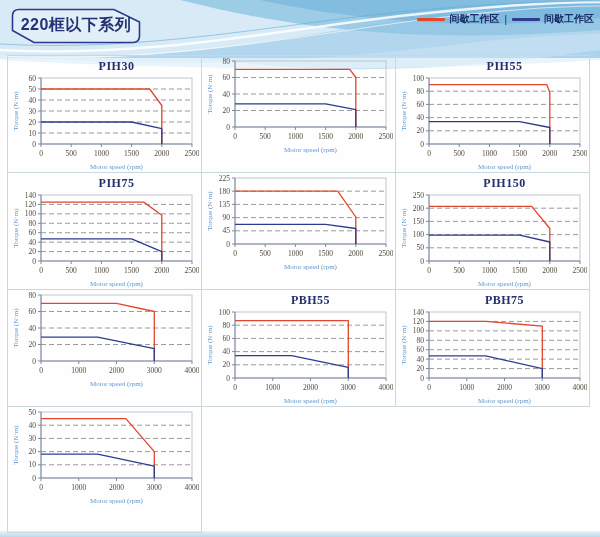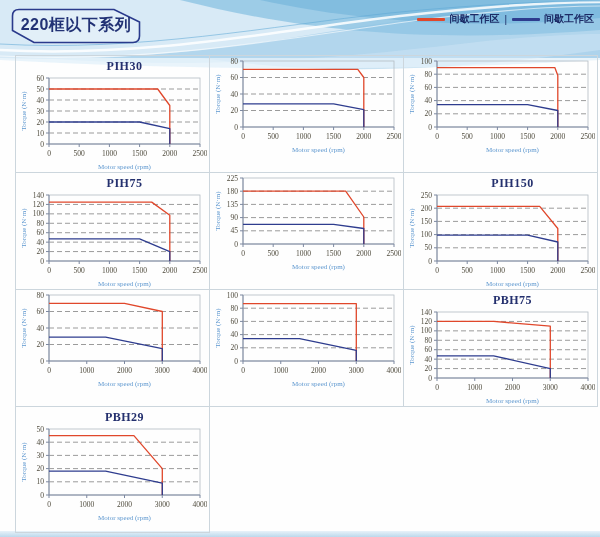--- a/index.html
+++ b/index.html
@@ -20,21 +20,21 @@
     font-size:16px;font-weight:bold;color:#223275;letter-spacing:0.5px;
   }
   .legend{
     position:absolute;top:12px;right:6px;z-index:3;
     display:flex;align-items:center;gap:4px;
     font-size:10px;font-weight:bold;color:#1c2b66;
   }
   .legend .swatch{display:inline-block;width:28px;height:3px;border-radius:1px;}
   .legend .sep{color:#1c2b66;font-weight:normal;padding:0 1px;}
   
-  .grid{position:absolute;left:7px;top:55px;z-index:2;margin-left:8px;}
+  .grid{position:absolute;left:7px;top:55px;z-index:2;}
   .grid-row{display:flex;}
   .cell{
     width:193px;border:1px solid #ccd6dd;background:transparent;
     margin-left:-1px;margin-top:-1px;box-sizing:content-box;
     padding:0;position:relative;
   }
   .grid-row:first-child .cell{margin-top:0;}
   .cell:first-child{margin-left:0;}
   .row-h{height:116px;}
   .row-h4{height:125px;}
@@ -158,20 +158,21 @@
           <text x="25" y="24" text-anchor="end" class="tick">60</text>
           <line x1="27" y1="5" x2="30" y2="5" stroke="#7c88a0" stroke-width="1"></line>
           <text x="25" y="7.5" text-anchor="end" class="tick">80</text>
           <polyline points="30.0,13.3 144.8,13.3 150.8,21.5 150.8,71.0" fill="none" stroke="#e0472b" stroke-width="1.3" stroke-linejoin="round"></polyline>
           <polyline points="30.0,47.9 120.6,47.9 150.8,53.7 150.8,71.0" fill="none" stroke="#2e3c8e" stroke-width="1.3" stroke-linejoin="round"></polyline>
           <text x="105.5" y="96" text-anchor="middle" class="axis-label">Motor speed (rpm)</text>
           <text x="7" y="38" text-anchor="middle" class="axis-label" transform="rotate(-90 7 38)">Torque (N·m)</text>
         </svg>
     </div>
     <div class="cell row-h">
+      <div class="chart-title">PIH55</div>
       <svg class="chart-svg" width="188" height="98">
           <line x1="30" y1="57.800000000000004" x2="181" y2="57.800000000000004" stroke="#909090" stroke-width="0.9" stroke-dasharray="5,3"></line>
           <line x1="30" y1="44.6" x2="181" y2="44.6" stroke="#909090" stroke-width="0.9" stroke-dasharray="5,3"></line>
           <line x1="30" y1="31.400000000000002" x2="181" y2="31.400000000000002" stroke="#909090" stroke-width="0.9" stroke-dasharray="5,3"></line>
           <line x1="30" y1="18.199999999999996" x2="181" y2="18.199999999999996" stroke="#909090" stroke-width="0.9" stroke-dasharray="5,3"></line>
           <rect x="30" y="5" width="151" height="66" fill="none" stroke="#b3bcc4" stroke-width="0.8"></rect>
           <line x1="30" y1="5" x2="30" y2="71" stroke="#7c88a0" stroke-width="1"></line>
           <line x1="30" y1="71" x2="181" y2="71" stroke="#7c88a0" stroke-width="1"></line>
           <line x1="30" y1="71" x2="30" y2="74" stroke="#7c88a0" stroke-width="1"></line>
           <text x="30" y="83" text-anchor="middle" class="tick">0</text>
@@ -360,20 +361,21 @@
           <text x="25" y="24" text-anchor="end" class="tick">60</text>
           <line x1="27" y1="5" x2="30" y2="5" stroke="#7c88a0" stroke-width="1"></line>
           <text x="25" y="7.5" text-anchor="end" class="tick">80</text>
           <polyline points="30.0,13.3 105.5,13.3 143.3,21.5 143.3,71.0" fill="none" stroke="#e0472b" stroke-width="1.3" stroke-linejoin="round"></polyline>
           <polyline points="30.0,47.1 86.6,47.1 143.3,58.6 143.3,71.0" fill="none" stroke="#2e3c8e" stroke-width="1.3" stroke-linejoin="round"></polyline>
           <text x="105.5" y="96" text-anchor="middle" class="axis-label">Motor speed (rpm)</text>
           <text x="7" y="38" text-anchor="middle" class="axis-label" transform="rotate(-90 7 38)">Torque (N·m)</text>
         </svg>
     </div>
     <div class="cell row-h">
+      <div class="chart-title">PBH55</div>
       <svg class="chart-svg" width="188" height="98">
           <line x1="30" y1="57.800000000000004" x2="181" y2="57.800000000000004" stroke="#909090" stroke-width="0.9" stroke-dasharray="5,3"></line>
           <line x1="30" y1="44.6" x2="181" y2="44.6" stroke="#909090" stroke-width="0.9" stroke-dasharray="5,3"></line>
           <line x1="30" y1="31.400000000000002" x2="181" y2="31.400000000000002" stroke="#909090" stroke-width="0.9" stroke-dasharray="5,3"></line>
           <line x1="30" y1="18.199999999999996" x2="181" y2="18.199999999999996" stroke="#909090" stroke-width="0.9" stroke-dasharray="5,3"></line>
           <rect x="30" y="5" width="151" height="66" fill="none" stroke="#b3bcc4" stroke-width="0.8"></rect>
           <line x1="30" y1="5" x2="30" y2="71" stroke="#7c88a0" stroke-width="1"></line>
           <line x1="30" y1="71" x2="181" y2="71" stroke="#7c88a0" stroke-width="1"></line>
           <line x1="30" y1="71" x2="30" y2="74" stroke="#7c88a0" stroke-width="1"></line>
           <text x="30" y="83" text-anchor="middle" class="tick">0</text>
@@ -443,21 +445,20 @@
           <text x="25" y="7.5" text-anchor="end" class="tick">140</text>
           <polyline points="30.0,14.4 86.6,14.4 143.3,19.1 143.3,71.0" fill="none" stroke="#e0472b" stroke-width="1.3" stroke-linejoin="round"></polyline>
           <polyline points="30.0,48.8 86.6,48.8 143.3,61.6 143.3,71.0" fill="none" stroke="#2e3c8e" stroke-width="1.3" stroke-linejoin="round"></polyline>
           <text x="105.5" y="96" text-anchor="middle" class="axis-label">Motor speed (rpm)</text>
           <text x="7" y="38" text-anchor="middle" class="axis-label" transform="rotate(-90 7 38)">Torque (N·m)</text>
         </svg>
     </div>
   </div>
   <div class="grid-row">
     <div class="cell row-h4">
-      <div class="chart-title">PBH29</div>
       <svg class="chart-svg" width="188" height="98">
           <line x1="30" y1="57.800000000000004" x2="181" y2="57.800000000000004" stroke="#909090" stroke-width="0.9" stroke-dasharray="5,3"></line>
           <line x1="30" y1="44.6" x2="181" y2="44.6" stroke="#909090" stroke-width="0.9" stroke-dasharray="5,3"></line>
           <line x1="30" y1="31.400000000000002" x2="181" y2="31.400000000000002" stroke="#909090" stroke-width="0.9" stroke-dasharray="5,3"></line>
           <line x1="30" y1="18.199999999999996" x2="181" y2="18.199999999999996" stroke="#909090" stroke-width="0.9" stroke-dasharray="5,3"></line>
           <rect x="30" y="5" width="151" height="66" fill="none" stroke="#b3bcc4" stroke-width="0.8"></rect>
           <line x1="30" y1="5" x2="30" y2="71" stroke="#7c88a0" stroke-width="1"></line>
           <line x1="30" y1="71" x2="181" y2="71" stroke="#7c88a0" stroke-width="1"></line>
           <line x1="30" y1="71" x2="30" y2="74" stroke="#7c88a0" stroke-width="1"></line>
           <text x="30" y="83" text-anchor="middle" class="tick">0</text>

